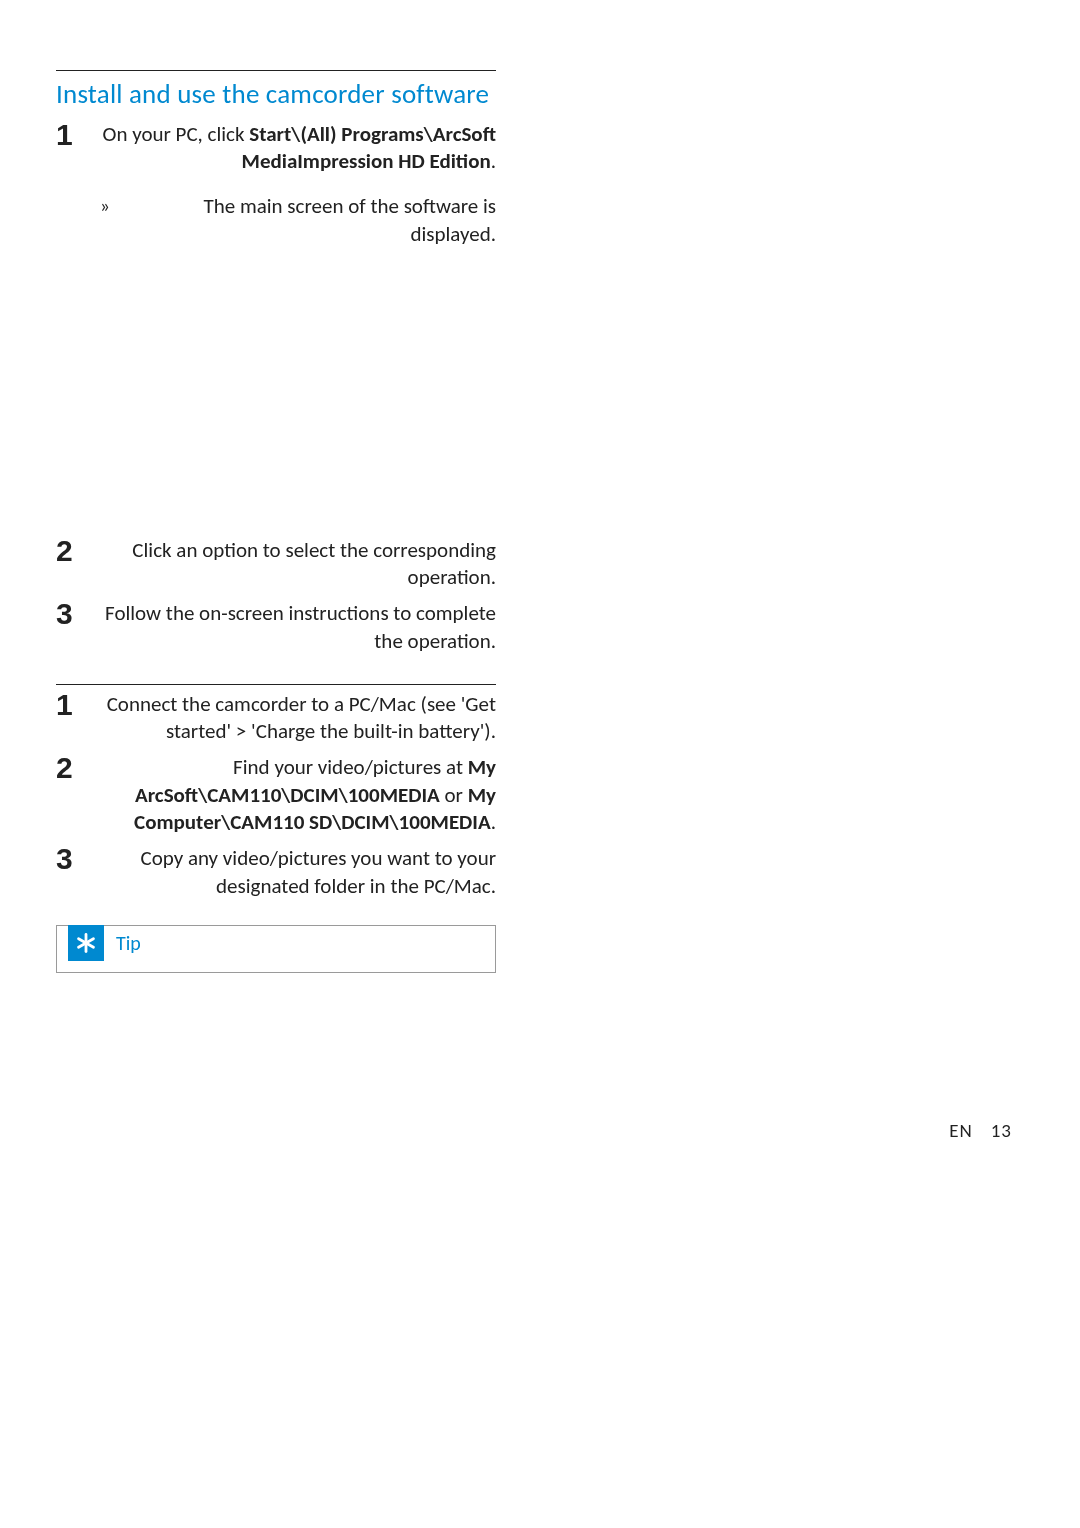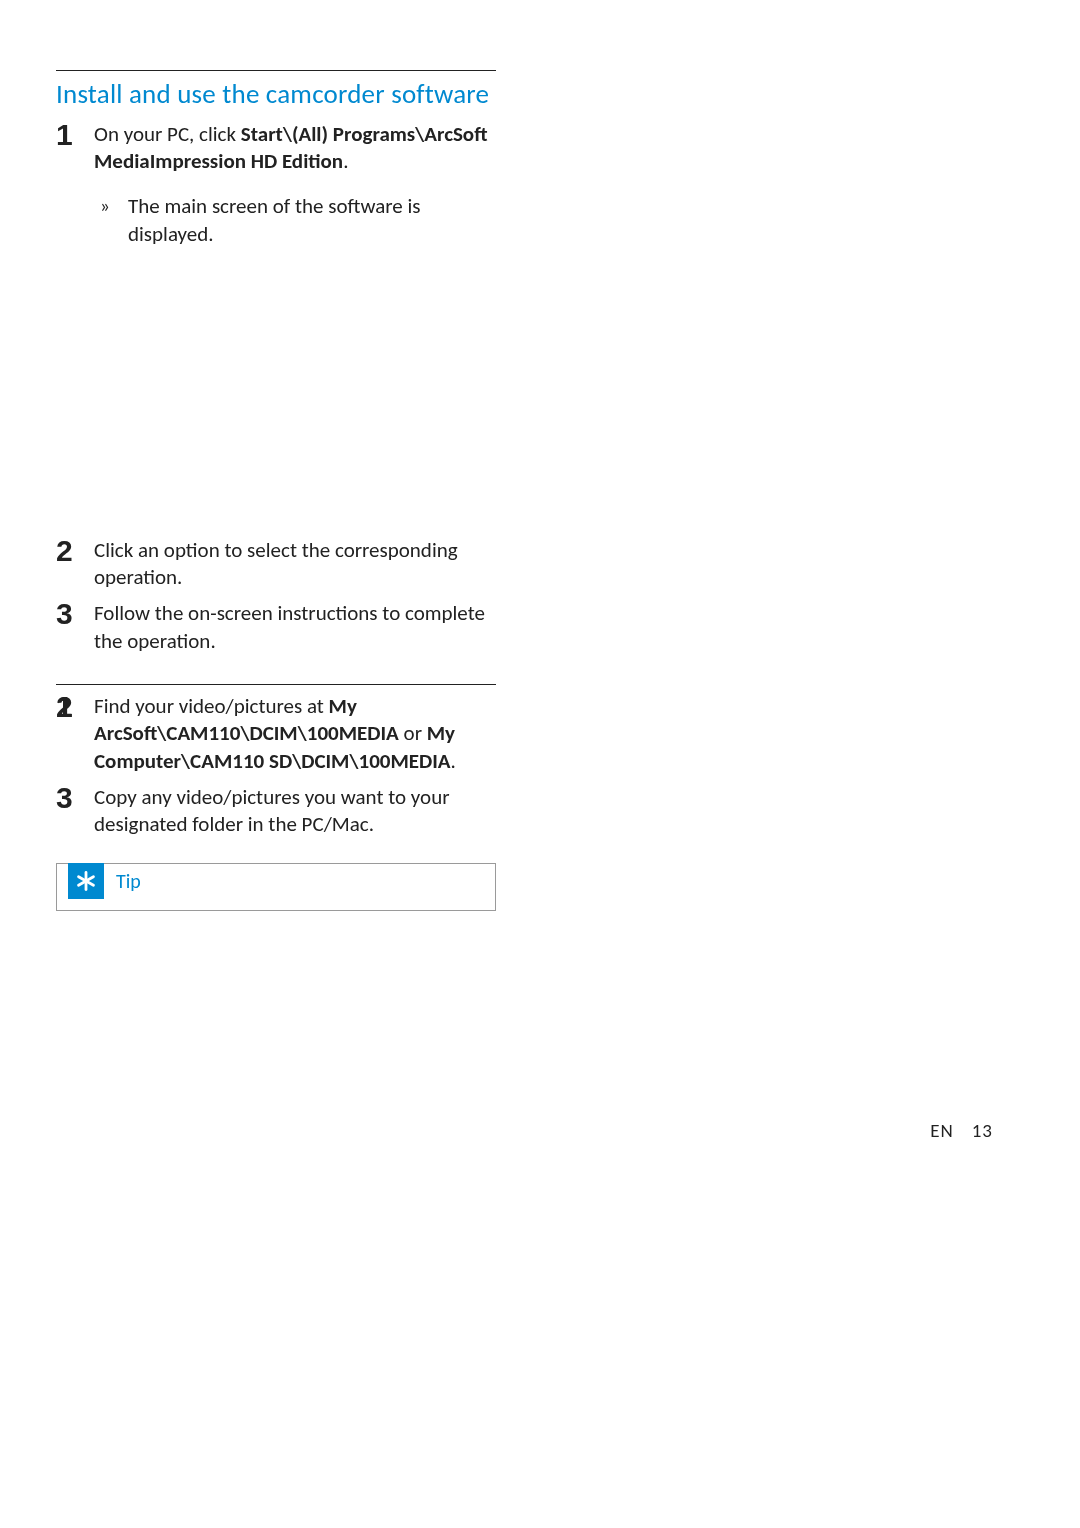--- a/index.html
+++ b/index.html
@@ -43,20 +43,21 @@
     margin: 0;
     counter-reset: step;
   }
   ol.numbered > li {
     counter-increment: step;
     position: relative;
     padding-left: 38px;
     margin-bottom: 8px;
     font-size: 21px;
     line-height: 1.32;
+    text-align: right;
   }
   ol.numbered > li::before {
     content: counter(step);
     position: absolute;
     left: 0;
     top: -6px;
     font-size: 30px;
     font-weight: 700;
     font-family: "Gill Sans", "Gill Sans MT", sans-serif;
     color: #222;
@@ -122,21 +123,21 @@
   ul.tip-list > li::before {
     content: "•";
     position: absolute;
     left: 0;
     top: 0;
     font-size: 17px;
   }
   .footer {
     position: absolute;
     bottom: 42px;
-    right: 87px;
+    right: 68px;
     font-size: 19px;
     color: #222;
     letter-spacing: 1px;
   }
   .footer .en { font-weight: 400; padding-right: 18px; }
   .footer .pg { font-weight: 300; }
 </style>
 </head>
 <body>
 
@@ -157,20 +158,21 @@
       </li>
       <li>
         <span>Follow the on-screen instructions to complete the operation.</span>
       </li>
     </ol>
 
     <hr class="rule" style="margin-top:28px">
 
     <ol class="numbered">
       <li>
+        <span>Connect the camcorder to a PC/Mac (see 'Get started' &gt; 'Charge the built-in battery').</span>
       </li>
       <li>
         <span>Find your video/pictures at </span><span class="bold">My ArcSoft\CAM110\DCIM\100MEDIA</span><span> or </span><span class="bold">My Computer\CAM110 SD\DCIM\100MEDIA</span><span>.</span>
       </li>
       <li>
         <span>Copy any video/pictures you want to your designated folder in the PC/Mac.</span>
       </li>
     </ol>
 
     <div class="tipbox">

